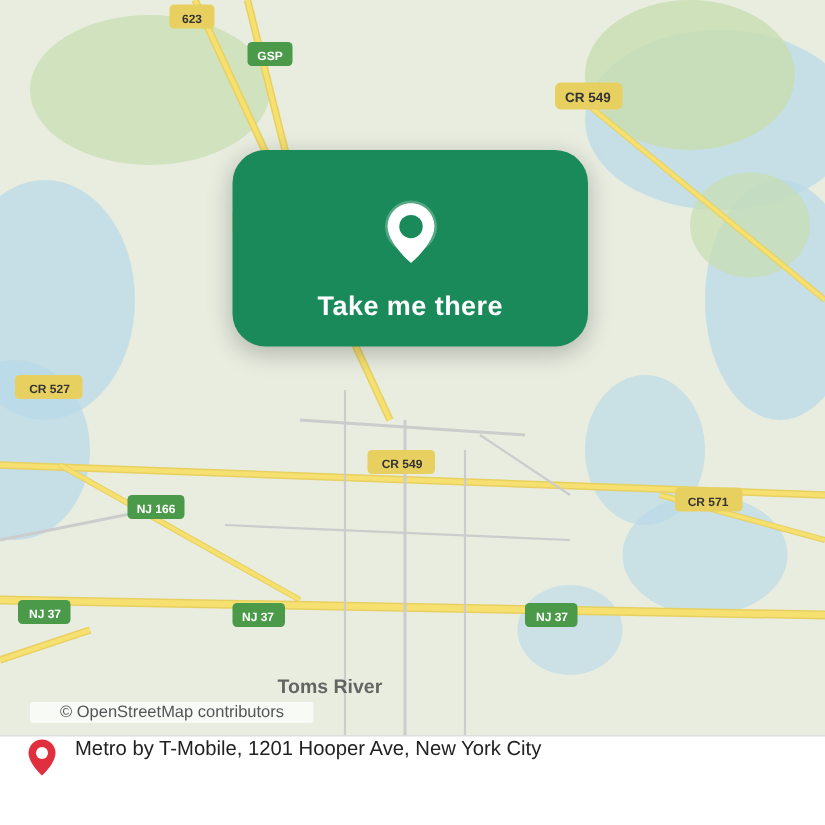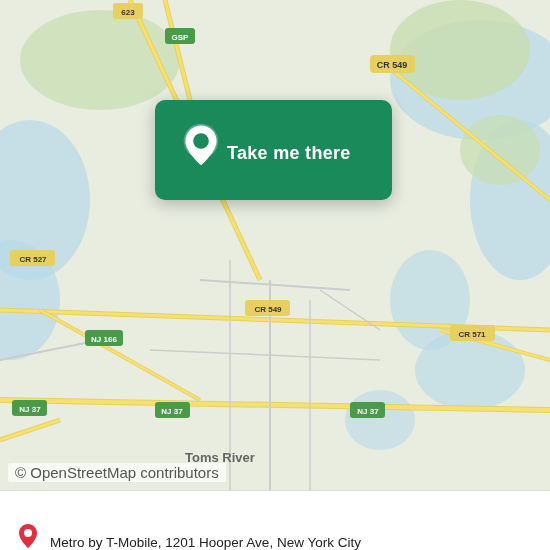--- a/index.html
+++ b/index.html
@@ -28,25 +28,25 @@
       left: 0;
     }
 
     
     .map-overlay-card {
       position: absolute;
       top: 100px;
       left: 155px;
       width: 237px;
       background: #1a8a5a;
-      border-radius: 10px;
+      border-radius: 22px;
       display: flex;
-      flex-direction: row;
+      flex-direction: column;
       align-items: center;
-      padding: 22px 20px 16px 20px;
+      padding: 32px 20px 16px 20px;
       box-shadow: 0 4px 16px rgba(0,0,0,0.25);
       cursor: pointer;
     }
 
     .pin-icon {
       width: 52px;
       height: 52px;
       margin-bottom: 10px;
     }
 
@@ -57,21 +57,21 @@
       letter-spacing: 0.3px;
       white-space: nowrap;
     }
 
     #bottom-bar {
       width: 550px;
       height: 60px;
       background: #fff;
       border-top: 1px solid #ddd;
       display: flex;
-      align-items: flex-end;
+      align-items: flex-start;
       padding: 0 14px;
       gap: 8px;
       position: relative;
     }
 
     .location-icon {
       width: 28px;
       height: 28px;
       flex-shrink: 0;
     }
@@ -97,25 +97,25 @@
     .moovit-text {
       font-size: 17px;
       font-weight: 700;
       color: #222;
       letter-spacing: -0.5px;
     }
 
     .osm-attribution {
       position: absolute;
       bottom: 8px;
-      left: 8px;
-      font-size: 15px;
+      left: 20px;
+      font-size: 11px;
       color: #555;
       background: rgba(255,255,255,0.7);
-      padding: 1px 7px;
+      padding: 1px 20px;
       border-radius: 2px;
     }
   </style>
 </head>
 <body>
 
 <div id="map-container">
 
   <svg id="map-bg" viewBox="0 0 550 490" xmlns="http://www.w3.org/2000/svg">
 

